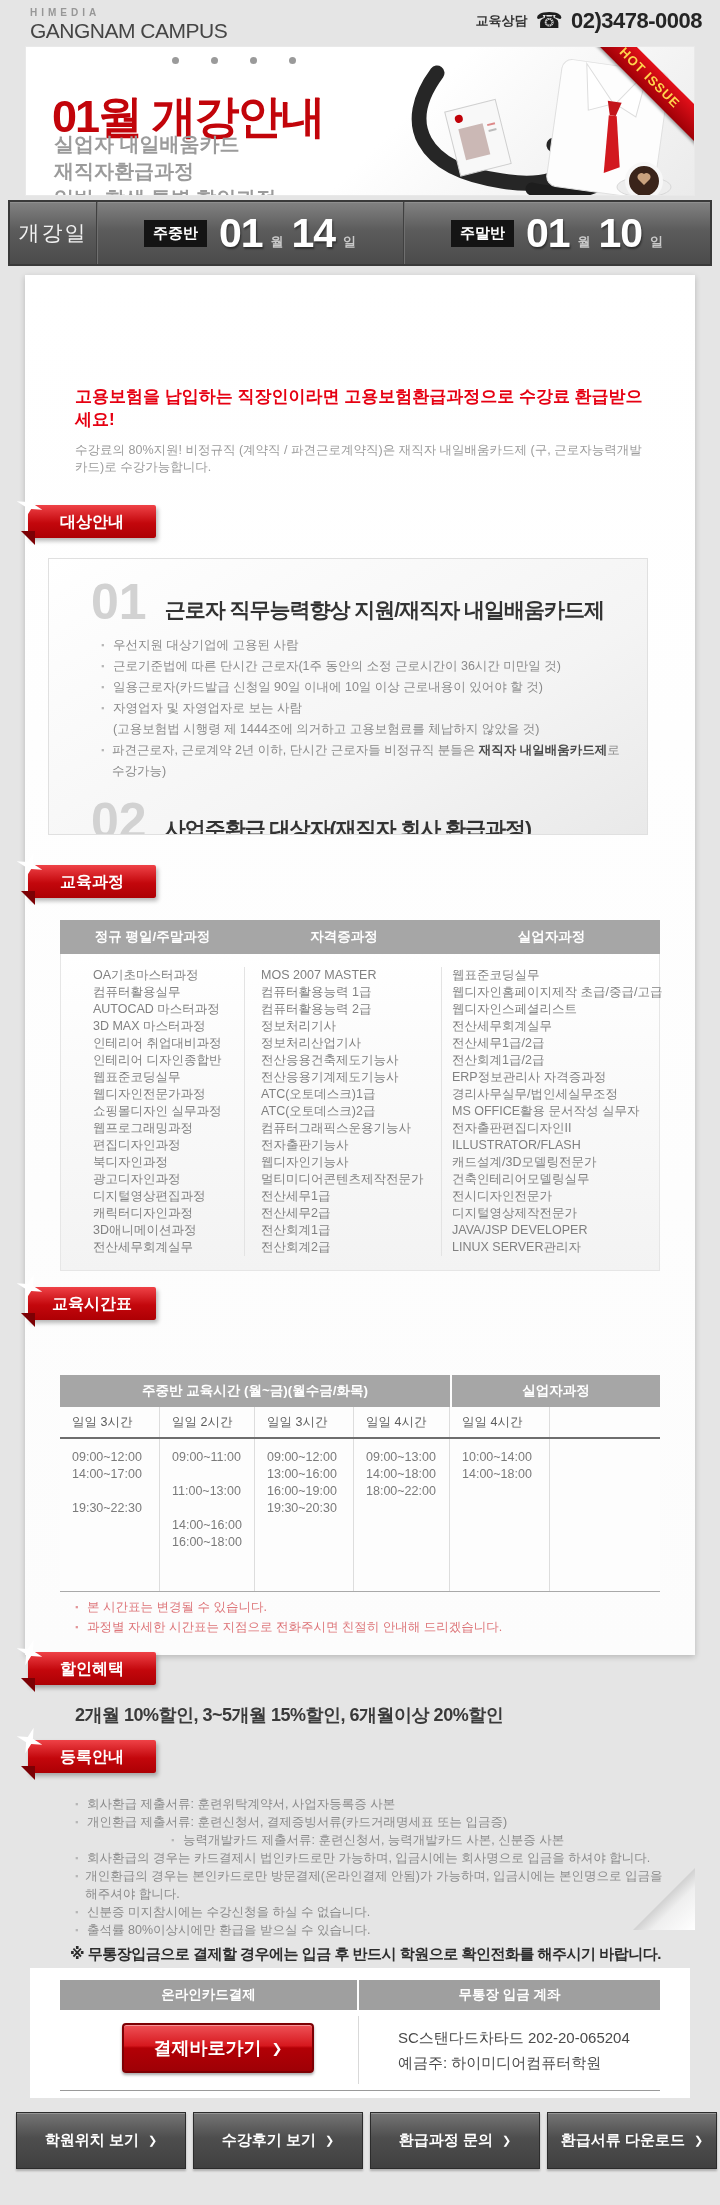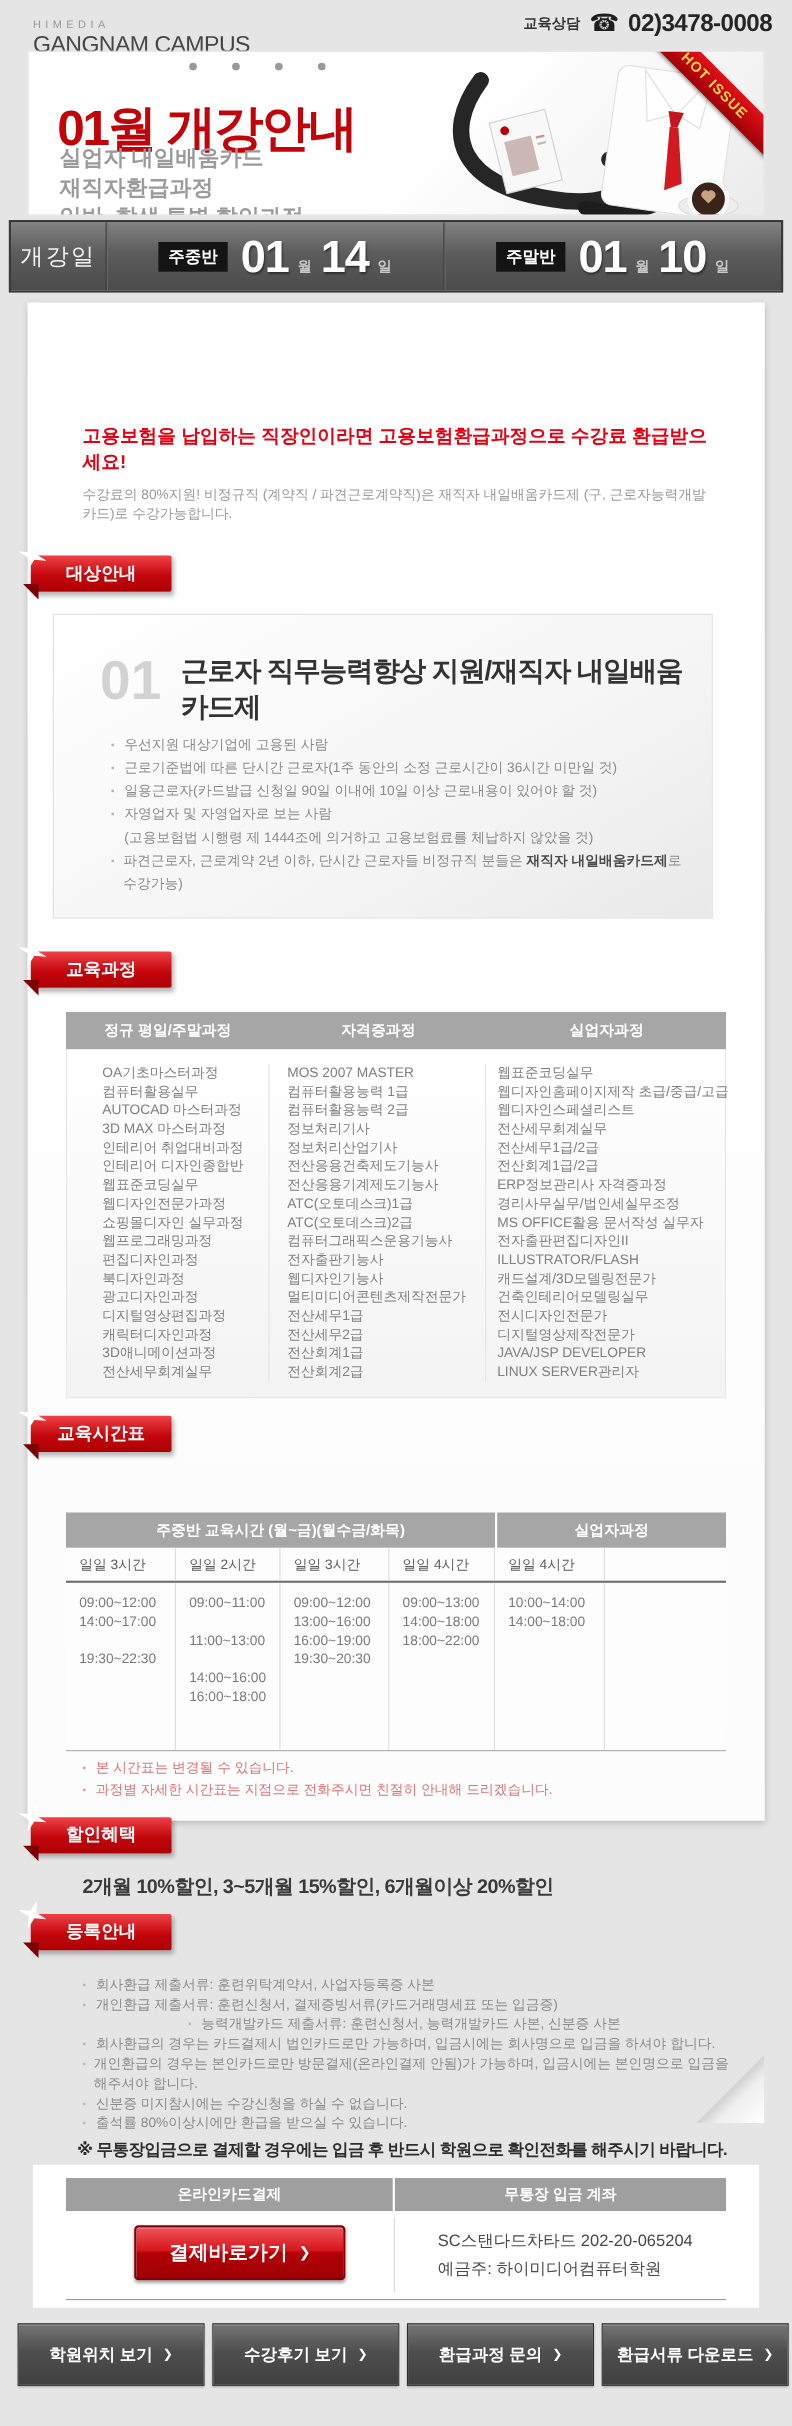--- a/index.html
+++ b/index.html
@@ -1,20 +1,20 @@
 <!DOCTYPE html>
 <html><head>
 <meta charset="utf-8">
 <style>
   html,body{margin:0;padding:0;background:#e5e5e5;}
   #page{position:relative;width:720px;height:2205px;background:#e5e5e5;overflow:hidden;
         font-family:"Liberation Sans","DejaVu Sans",sans-serif;}
   
   .brand{position:absolute;left:30px;top:8px;line-height:1;}
-  .brand-top{font-size:10px;letter-spacing:4px;color:#979797;font-weight:normal;margin-bottom:2px;margin-top:10px;}
+  .brand-top{font-size:10px;letter-spacing:4px;color:#979797;font-weight:bold;margin-bottom:2px;}
   .brand-main{font-size:21px;color:#454545;letter-spacing:-0.5px;}
   .consult{position:absolute;right:18px;top:8px;display:flex;align-items:center;gap:8px;}
   .consult-label{font-size:13px;font-weight:bold;color:#333;}
   .phone-icon{font-size:22px;color:#1e1e1e;line-height:1;}
   .phone-number{font-size:22px;font-weight:bold;color:#252525;letter-spacing:-0.5px;}
   
   .hero{position:absolute;left:25px;top:46px;width:670px;height:150px;overflow:hidden;
         background:linear-gradient(135deg,#ffffff 55%,#ebebeb 100%);border:1px solid #e9e9e9;box-sizing:border-box;}
   .hero-dots{position:absolute;left:146px;top:10px;display:flex;gap:32px;}
   .hero-dots i{width:7px;height:7px;border-radius:50%;background:#9a9a9a;}
@@ -54,21 +54,21 @@
         border-right-color:#7c0004;border-top-color:#7c0004;}
   .ribbon .star{position:absolute;left:-12px;top:-13px;width:27px;height:27px;background:#fff;
         transform:rotate(18deg);filter:drop-shadow(1px 1px 1px rgba(140,0,0,.65));
         clip-path:polygon(50% 0%,60% 40%,100% 50%,60% 60%,50% 100%,40% 60%,0% 50%,40% 40%);}
   
   .target-box{position:absolute;left:48px;top:558px;width:600px;height:277px;box-sizing:border-box;
         background:linear-gradient(150deg,#ffffff 0%,#f4f4f4 65%,#e9e9e9 100%);border:1px solid #e0e0e0;
         padding:18px 18px 0 22px;overflow:hidden;}
   .tgt-head{display:flex;align-items:center;margin-bottom:8px;}
   .tgt-num{font-size:50px;font-weight:bold;color:#d2d2d2;margin:0 18px 0 20px;line-height:1;}
-  .tgt-title{font-size:25px;font-weight:bold;color:#333;letter-spacing:-1px;margin-top:16px;}
+  .tgt-title{font-size:21px;font-weight:bold;color:#333;letter-spacing:-1px;margin-top:16px;}
   .blt{display:flex;font-size:12.5px;color:#8a8a8a;line-height:21px;}
   .blt-m{width:12px;color:#b5b5b5;font-size:9px;}
   .blt b{color:#4a4a4a;}
   .tgt-list{margin-left:30px;}
   .tgt-gap{height:14px;}
   
   .ctable{position:absolute;left:60px;top:920px;width:600px;}
   .ctable-head{display:flex;height:34px;background:#a6a6a6;}
   .ctable-head div{color:#fff;font-size:13.5px;font-weight:bold;text-align:center;line-height:34px;}
   .ch1{width:185px;} .ch2{width:198px;} .ch3{width:217px;}

